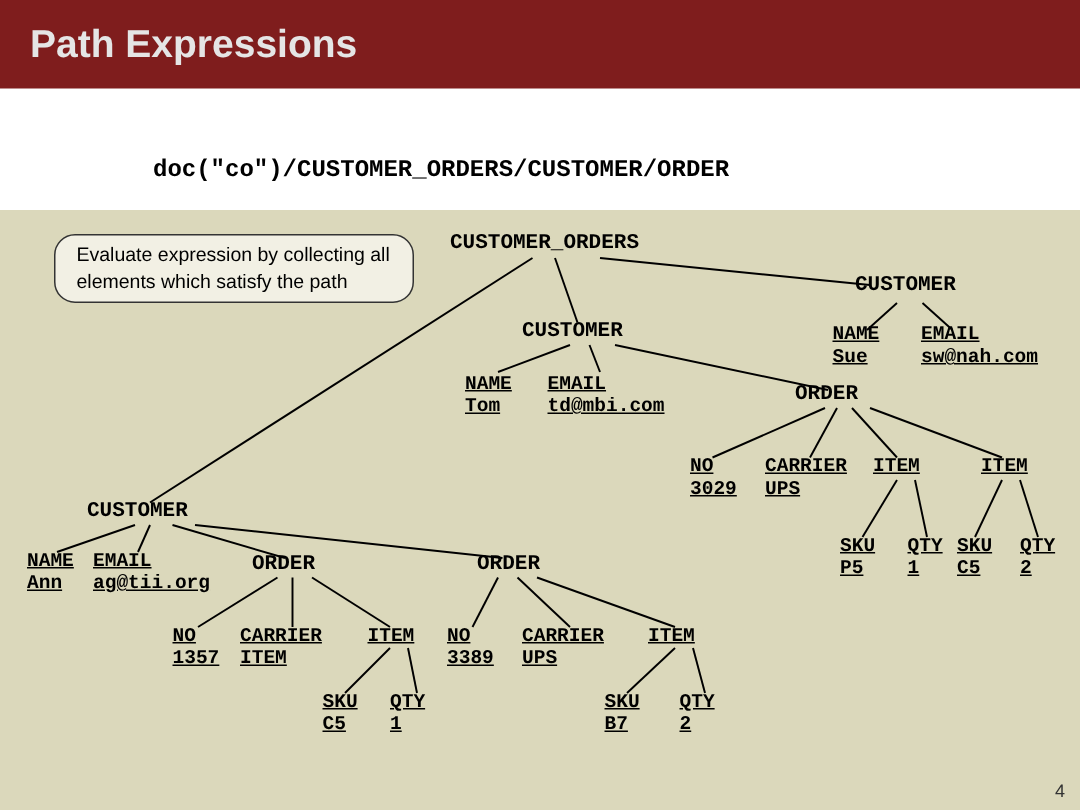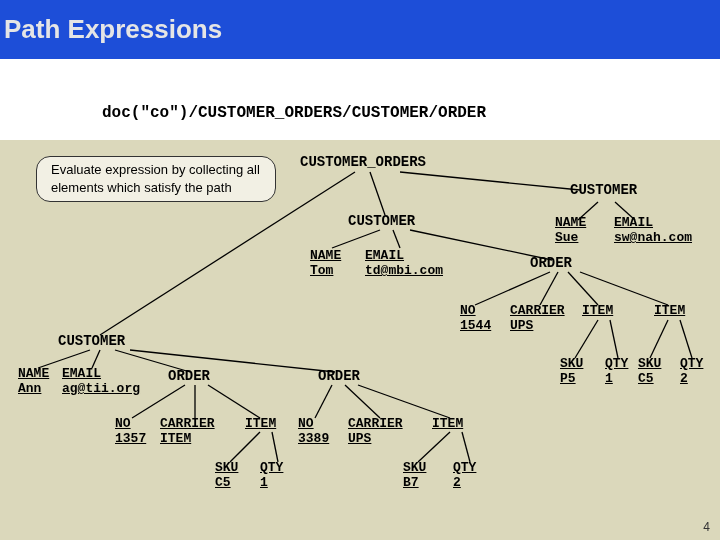--- a/index.html
+++ b/index.html
@@ -6,25 +6,25 @@
     margin: 0;
     padding: 0;
     width: 720px;
     height: 540px;
     font-family: Verdana, Arial, sans-serif;
     background: #fff;
     position: relative;
     overflow: hidden;
   }
   .title-bar {
-    background: #1d4ed8;
+    background: #7f1d1d;
     color: #e5e5e5;
     font-size: 26px;
     font-weight: bold;
-    padding: 14px 4px;
+    padding: 14px 20px;
     font-family: Arial, sans-serif;
   }
   .path-expr {
     font-family: "Courier New", monospace;
     font-weight: bold;
     font-size: 16px;
     position: absolute;
     top: 104px;
     left: 102px;
   }
@@ -159,21 +159,21 @@
   <span class="label-line">Tom</span>
 </div>
 <div class="val" style="top:108px;left:365px;">
   <span class="label-line">EMAIL</span>
   <span class="label-line">td@mbi.com</span>
 </div>
 
 <div class="node" style="top:115px;left:530px;">ORDER</div>
 <div class="val" style="top:163px;left:460px;">
   <span class="label-line">NO</span>
-  <span class="label-line">1544</span>
+  <span class="label-line">3029</span>
 </div>
 <div class="val" style="top:163px;left:510px;">
   <span class="label-line">CARRIER</span>
   <span class="label-line">UPS</span>
 </div>
 <div class="val" style="top:163px;left:582px;">ITEM</div>
 <div class="val" style="top:163px;left:654px;">ITEM</div>
 <div class="val" style="top:216px;left:560px;">
   <span class="label-line">SKU</span>
   <span class="label-line">P5</span>

